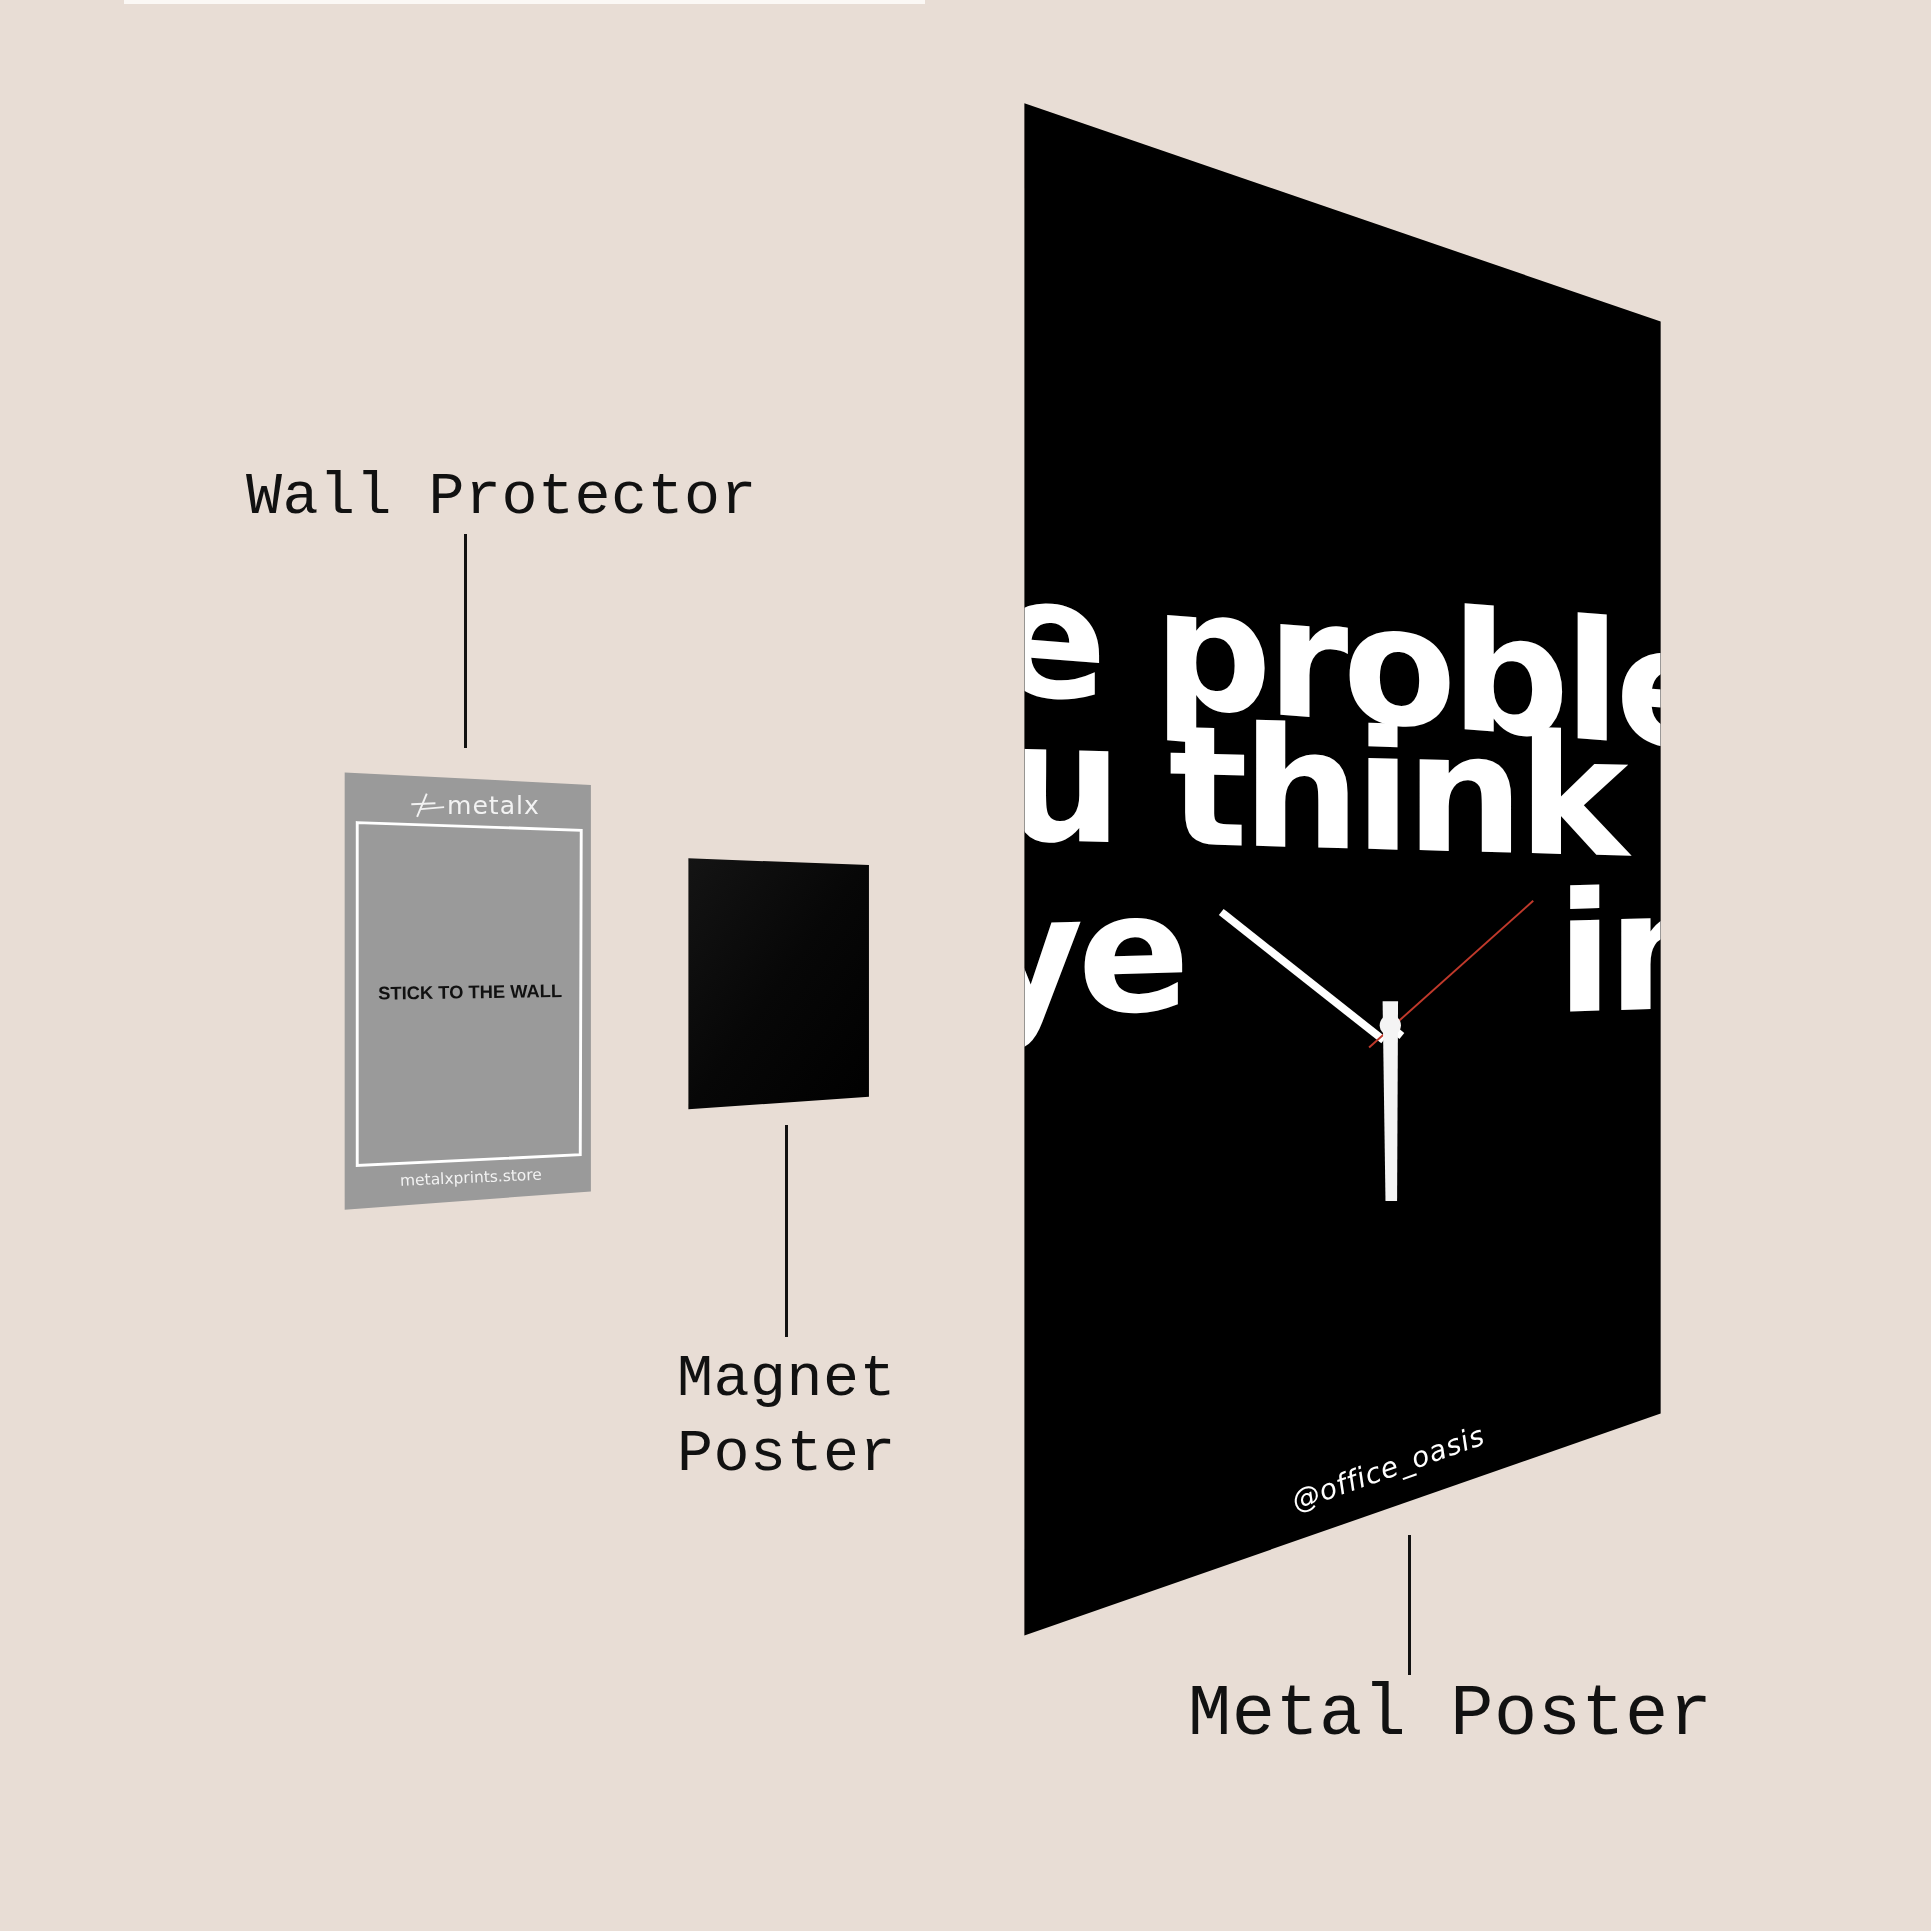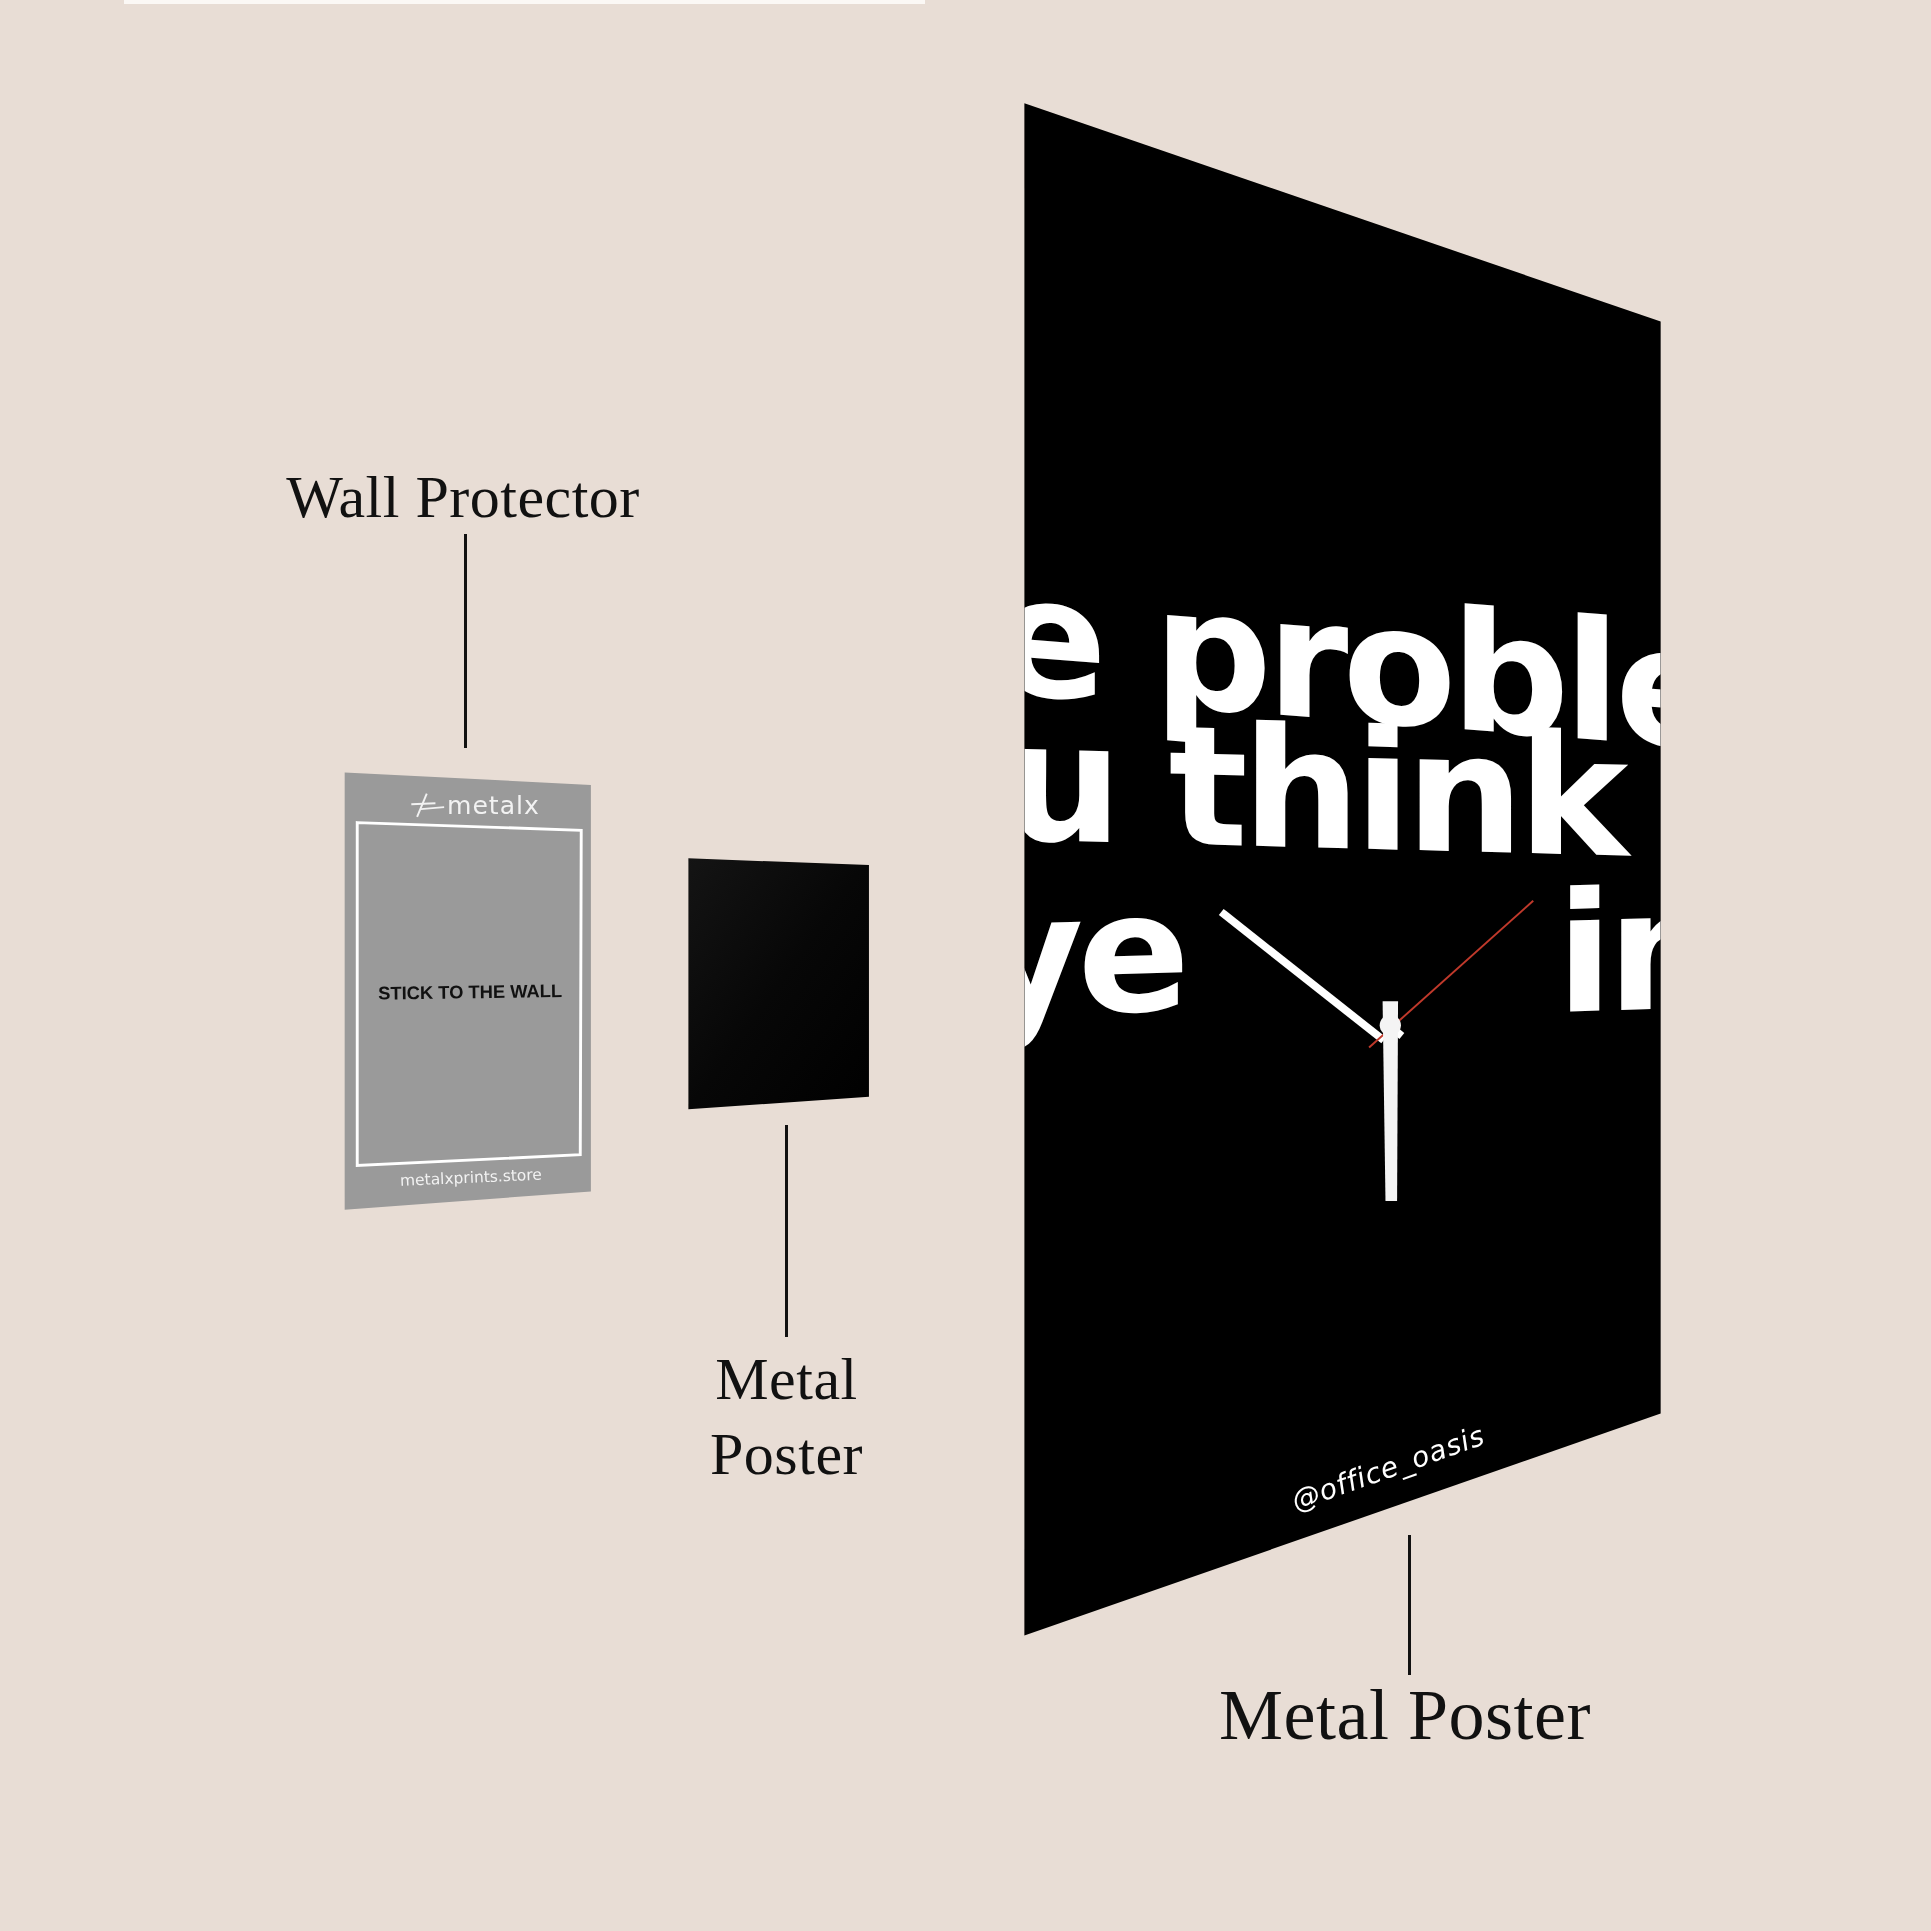--- a/index.html
+++ b/index.html
@@ -21,21 +21,21 @@
       position: absolute;
       left: 124px;
       top: 0;
       width: 801px;
       height: 3.9px;
       background: #fbf8f5;
     }
     .label {
       position: absolute;
       color: #111111;
-      font-family: Liberation Serif, serif;
+      font-family: Liberation Mono, monospace;
       font-weight: 400;
       letter-spacing: 0.5px;
       white-space: nowrap;
       text-align: center;
     }
     .label-wall {
       left: 246px;
       top: 462px;
       width: 434px;
       font-size: 60px;
@@ -145,20 +145,20 @@
 
       <text class="handle-text" x="1342" y="1565" font-size="29" letter-spacing="1" transform="rotate(-19.5 1342 1565)">@office_oasis</text>
     </g>
   </svg>
 
   <div class="label label-wall">Wall Protector</div>
   <div class="leader leader-wall"></div>
 
   <div class="leader leader-magnet"></div>
   <div class="label label-magnet">
-    <div>Metal</div>
+    <div>Magnet</div>
     <div>Poster</div>
   </div>
 
   <div class="leader leader-poster"></div>
   <div class="label label-poster">Metal Poster</div>
 </div>
 
 
 </body></html>

